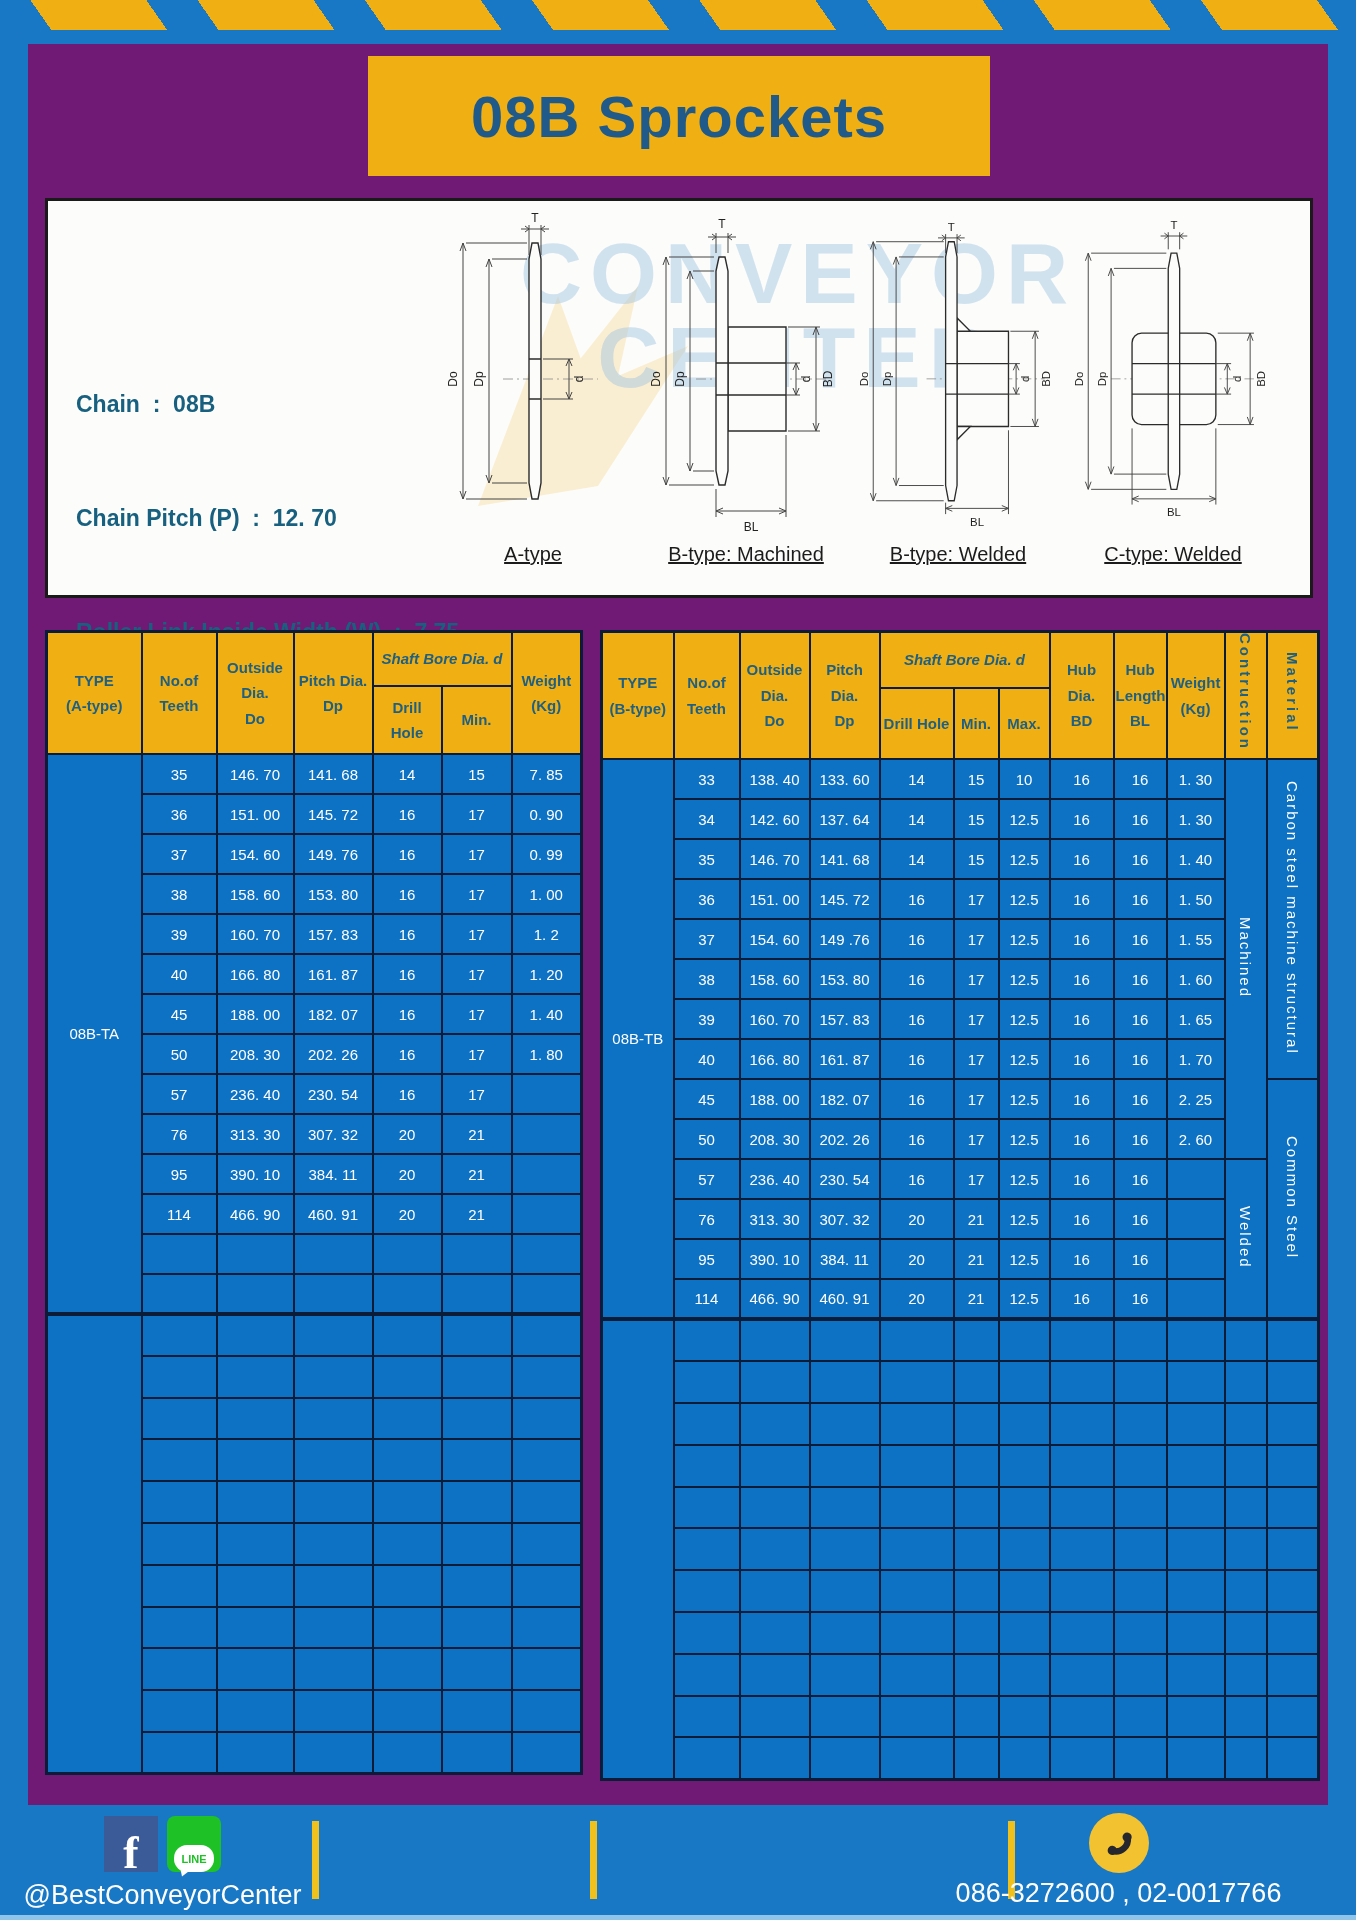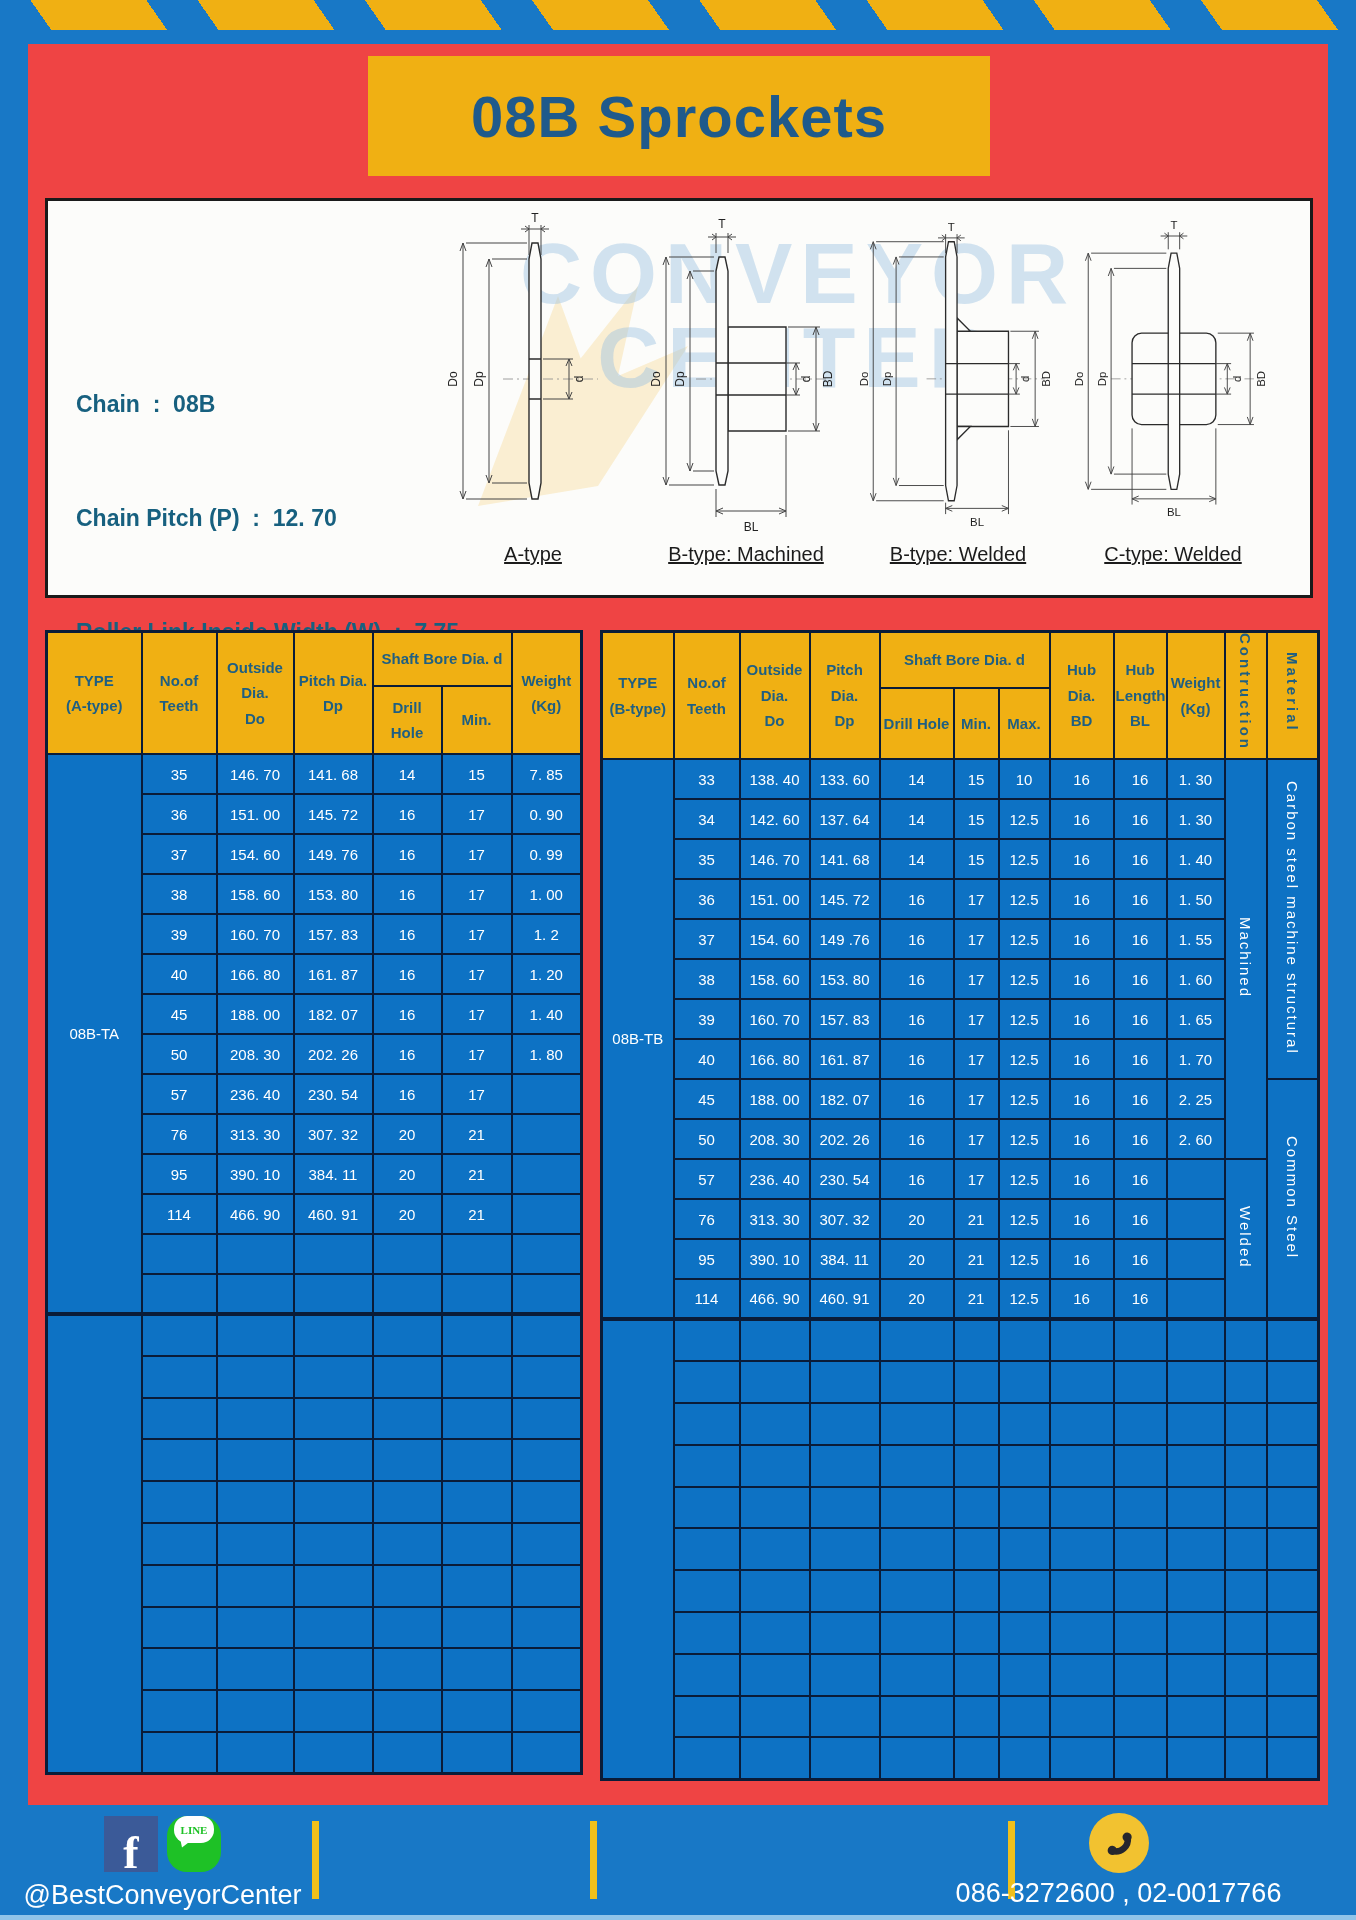--- a/index.html
+++ b/index.html
@@ -1,17 +1,17 @@
 <!DOCTYPE html>
 <html><head>
 <meta charset="utf-8">
 <style>
   html,body{margin:0;padding:0;}
   body{font-family:"Liberation Sans",sans-serif;}
-  .page{position:relative;width:1356px;height:1920px;background:#ef4444;overflow:hidden;}
+  .page{position:relative;width:1356px;height:1920px;background:#701a75;overflow:hidden;}
 
   
   .stripe-band{position:absolute;left:0;top:0;width:1356px;height:30px;
     background:repeating-linear-gradient(55deg,#1878C6 0 42px,#F0B013 42px 137px);}
   .blue-bar{position:absolute;left:0;top:30px;width:1356px;height:14px;background:#1878C6;}
   .side-border{position:absolute;top:30px;width:28px;height:1775px;background:#1878C6;}
   .side-border.left{left:0;}
   .side-border.right{left:1328px;}
 
   
@@ -37,39 +37,39 @@
   .caption{font-size:20px;color:#1B1B1B;margin-top:2px;text-decoration:underline;}
 
   
   .spec-table{position:absolute;top:630px;border-collapse:collapse;table-layout:fixed;}
   .spec-table.ta{left:45px;width:535px;}
   .spec-table.tb{left:600px;width:717px;}
   .spec-table,.spec-table th,.spec-table td{border:2px solid #0A1C38;}
   .spec-table{border:3px solid #0A1C38;}
   .spec-table th{background:#F0B013;color:#1F5F82;font-size:15px;font-weight:bold;
     white-space:pre-line;line-height:1.7;padding:0 1px;vertical-align:middle;text-align:center;}
-  .spec-table thead tr.hr1 th.shaft{height:52px;}
+  .spec-table thead tr.hr1 th.shaft{height:52px;font-style:italic;}
   .spec-table thead tr.hr2 th{height:66px;}
   .spec-table td{background:#0D72C4;color:#FFFFFF;font-size:15px;text-align:center;vertical-align:middle;padding:0;}
   .spec-table tr.r40{height:40px;}
   .spec-table tr.r42{height:41.8px;}
   .spec-table tr.gsep td{border-top:4px solid #0A1C38;}
   .vtext{writing-mode:vertical-rl;text-orientation:mixed;display:inline-block;letter-spacing:2px;line-height:1;}
   th .vtext{letter-spacing:3px;}
 
   
   .footer-bar{position:absolute;left:0;top:1805px;width:1356px;height:110px;background:#1878C6;}
   .footer-strip{position:absolute;left:0;top:1915px;width:1356px;height:5px;background:#90C4E9;}
   .footer-section{position:absolute;top:8px;display:flex;flex-direction:column;align-items:center;gap:5px;}
   .footer-label{color:#FFFFFF;font-weight:normal;font-size:27px;white-space:nowrap;}
   .footer-divider{position:absolute;top:16px;width:7px;height:78px;background:#F0C01C;}
   .icon-row{display:flex;gap:9px;align-items:center;height:62px;}
   .fb-badge{width:54px;height:56px;background:#3B5A98;display:flex;align-items:flex-end;justify-content:center;}
   .fb-badge span{color:#fff;font-family:"Liberation Serif",serif;font-weight:bold;font-size:46px;line-height:0.82;}
-  .line-badge{width:54px;height:56px;background:#1EC126;border-radius:20px;position:relative;display:flex;align-items:flex-start;justify-content:center;font-family:Liberation Serif, serif;}
+  .line-badge{width:54px;height:56px;background:#1EC126;border-radius:8px;position:relative;display:flex;align-items:flex-end;justify-content:center;}
   .line-bubble{width:40px;height:27px;background:#fff;border-radius:13px;display:flex;align-items:center;justify-content:center;position:relative;}
   .line-bubble span{color:#1EC126;font-size:11px;font-weight:bold;letter-spacing:0;}
   .line-bubble::after{content:"";position:absolute;left:5px;bottom:-5px;width:0;height:0;
     border-left:4px solid transparent;border-right:6px solid transparent;border-top:8px solid #fff;transform:rotate(15deg);}
   .mail-badge{width:56px;height:62px;background:#C6251C;border-radius:50%;display:flex;align-items:center;justify-content:center;}
   .globe-badge{width:60px;height:60px;background:#38ABE0;border-radius:50%;display:flex;align-items:center;justify-content:center;}
   .phone-badge{width:60px;height:60px;background:#F2C230;border-radius:50%;display:flex;align-items:center;justify-content:center;}
 </style>
 </head>
 <body>

